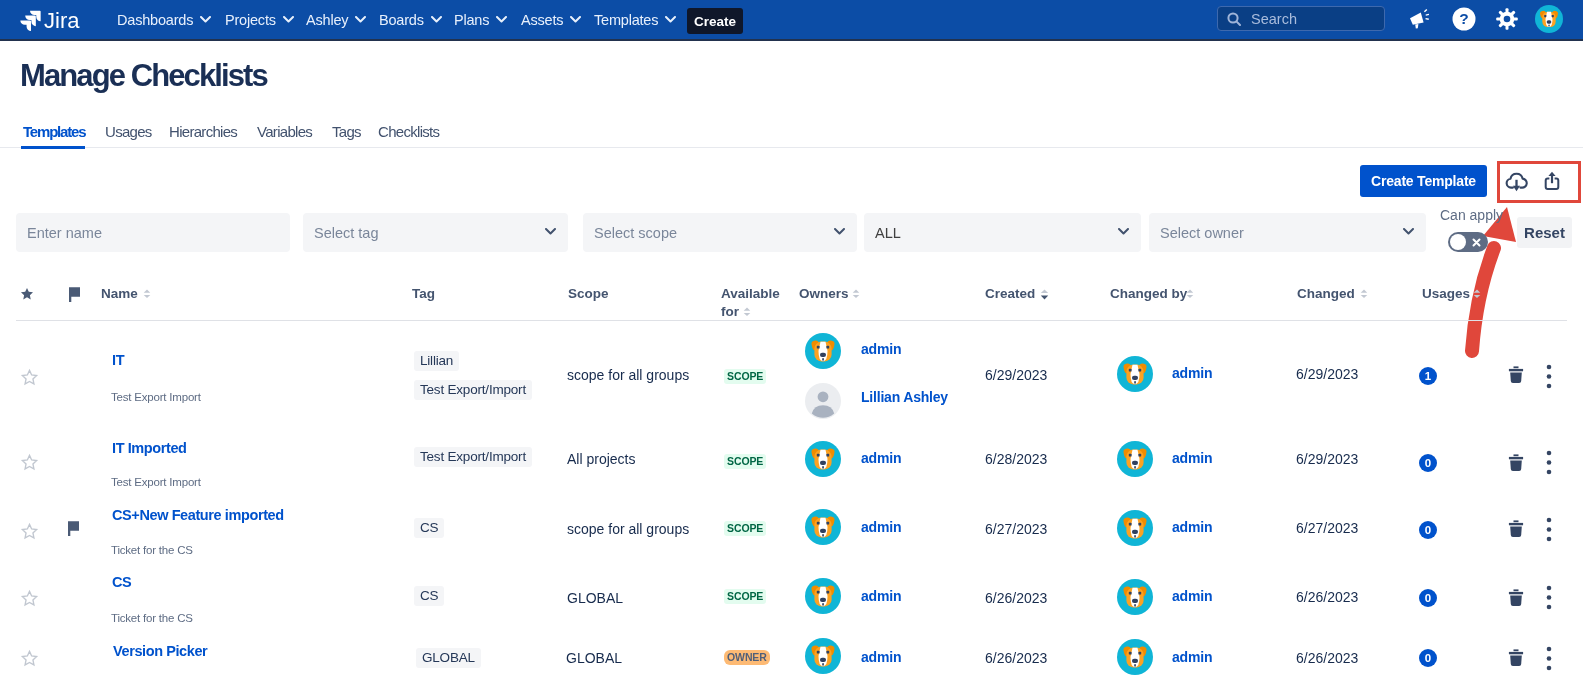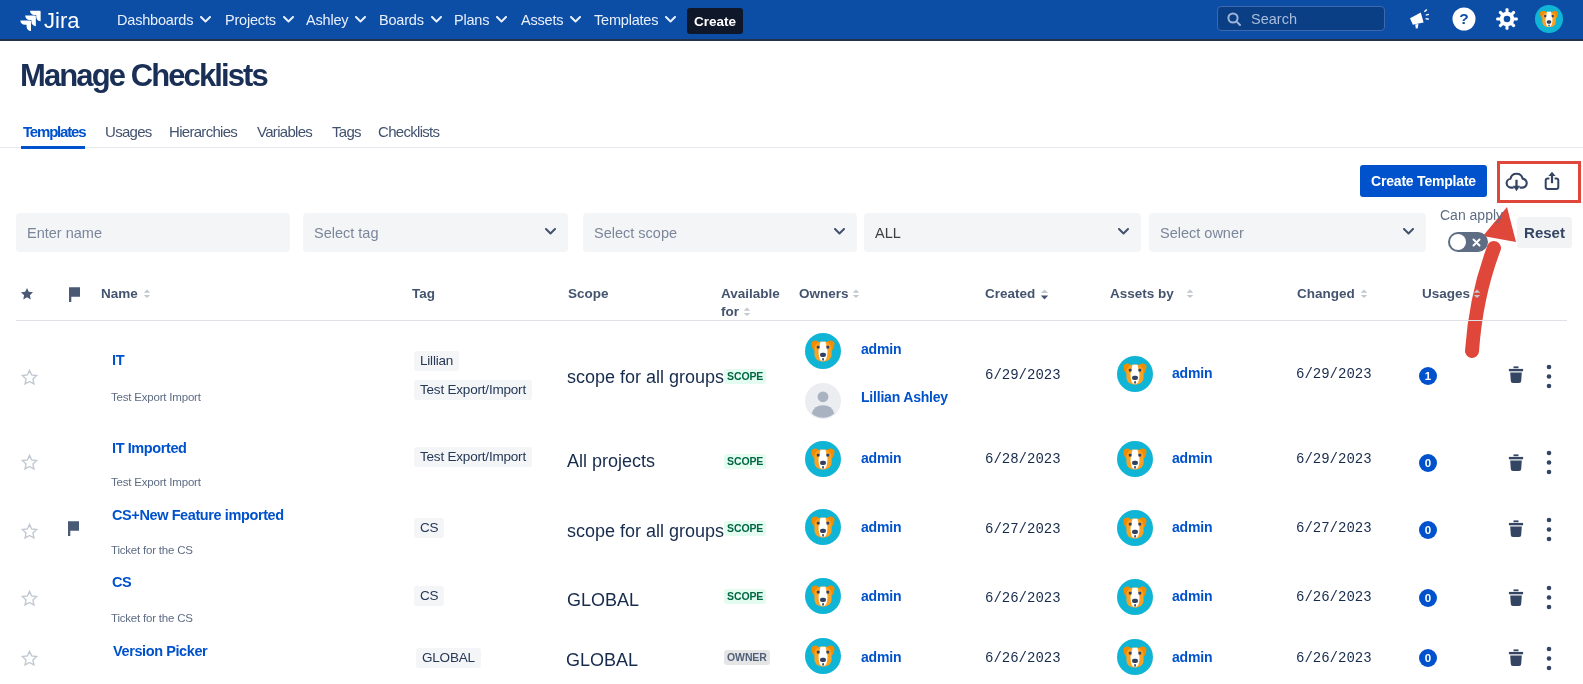--- a/index.html
+++ b/index.html
@@ -49,27 +49,27 @@
 #reset { position:absolute; left:1517px; top:217px; width:55px; height:31px;
   background:#F2F3F5; border-radius:3px; color:#344563; font-size:15px; font-weight:700;
   display:flex; align-items:center; justify-content:center; }
 
 .th { position:absolute; font-size:13.5px; font-weight:700; color:#44546F; }
 #hdivider { position:absolute; left:16px; top:320px; width:1551px; height:1px; background:#DFE1E6; }
 .title { position:absolute; font-size:14.5px; font-weight:700; color:#0052CC; letter-spacing:-0.4px; }
 .sub { position:absolute; font-size:11.5px; color:#5E6C84; letter-spacing:-0.2px; }
 .chip { position:absolute; height:20px; line-height:20px; padding:0 6px; background:#F4F5F7;
   border-radius:3px; font-size:13.5px; color:#253858; letter-spacing:-0.2px; }
-.scopetxt { position:absolute; font-size:18px; color:#172B4D; }
+.scopetxt { position:absolute; font-size:14px; color:#172B4D; }
 .badge { position:absolute; height:15px; line-height:15px; padding:0 3px; border-radius:3px;
   font-size:10.5px; font-weight:700; letter-spacing:-0.1px; }
 .badge.scope { background:#E3FCEF; color:#006644; }
-.badge.owner { background:#e5e5e5; color:#505F79; }
+.badge.owner { background:#fdba74; color:#505F79;border-radius:6px; }
 .alink { position:absolute; font-size:14px; font-weight:700; color:#0052CC; letter-spacing:-0.2px; }
-.date { position:absolute; font-size:14px; color:#172B4D;font-family:Liberation Mono, monospace; }
+.date { position:absolute; font-size:14px; color:#172B4D; }
 .usage { position:absolute; width:18px; height:18px; border-radius:9px; background:#0052CC;
   color:#fff; font-size:11.5px; font-weight:700; display:flex; align-items:center; justify-content:center; }
 .av { position:absolute; width:36px; height:36px; }
 </style>
 </head>
 <body>
 <div id="page">
 
 <svg width="0" height="0" style="position:absolute">
 <defs>
@@ -290,21 +290,21 @@
     </svg>
 <div class="th" style="left:799px;top:286px">Owners</div>
 <svg class="abs" style="left:852px;top:289px" width="8" height="10" viewBox="0 0 9 10">
       <use href="#sort"></use>
     </svg>
 <div class="th" style="left:985px;top:286px">Created</div>
 <svg class="abs" style="left:1040px;top:289px" width="9" height="11" viewBox="0 0 9 10">
       <path d="M4.5 10 L0.8 6 H8.2 Z" fill="#44546F"></path>
       <path d="M4.5 0 L8.2 3.6 H0.8 Z" fill="#C2C8D2"></path>
     </svg>
-<div class="th" style="left:1110px;top:286px">Assets by</div>
+<div class="th" style="left:1110px;top:286px">Changed by</div>
 <svg class="abs" style="left:1186px;top:289px" width="8" height="10" viewBox="0 0 9 10">
       <use href="#sort"></use>
     </svg>
 <div class="th" style="left:1297px;top:286px">Changed</div>
 <svg class="abs" style="left:1360px;top:289px" width="8" height="10" viewBox="0 0 9 10">
       <use href="#sort"></use>
     </svg>
 <div class="th" style="left:1422px;top:286px">Usages</div>
 <svg class="abs" style="left:1473px;top:289px" width="8" height="10" viewBox="0 0 9 10">
       <use href="#sort"></use>

